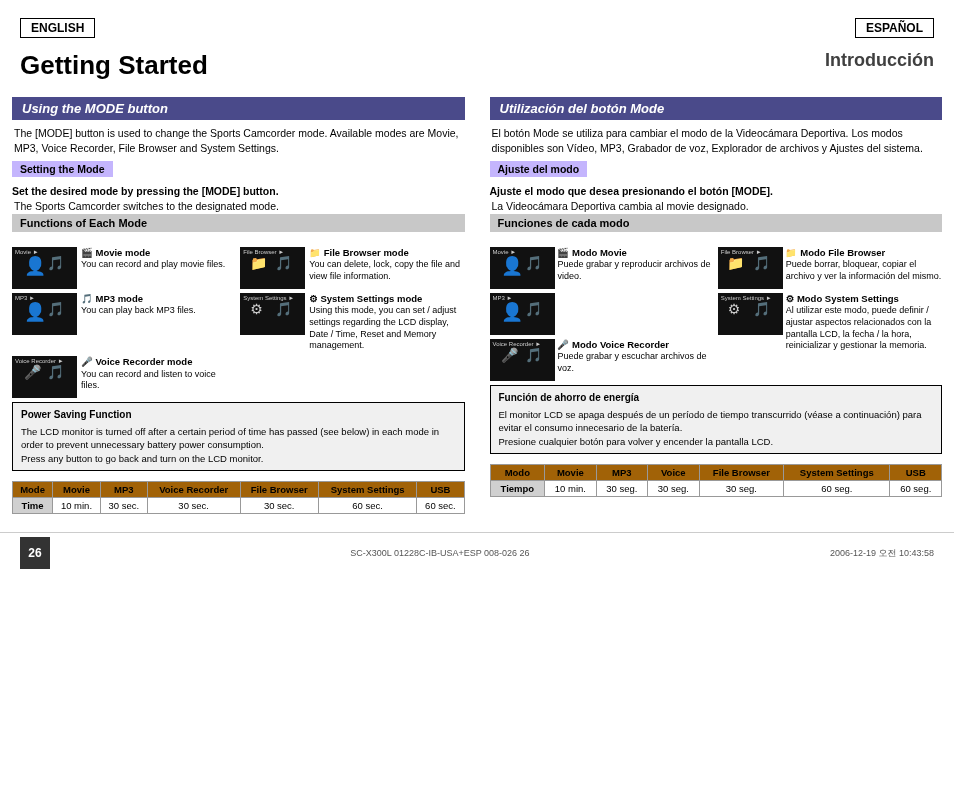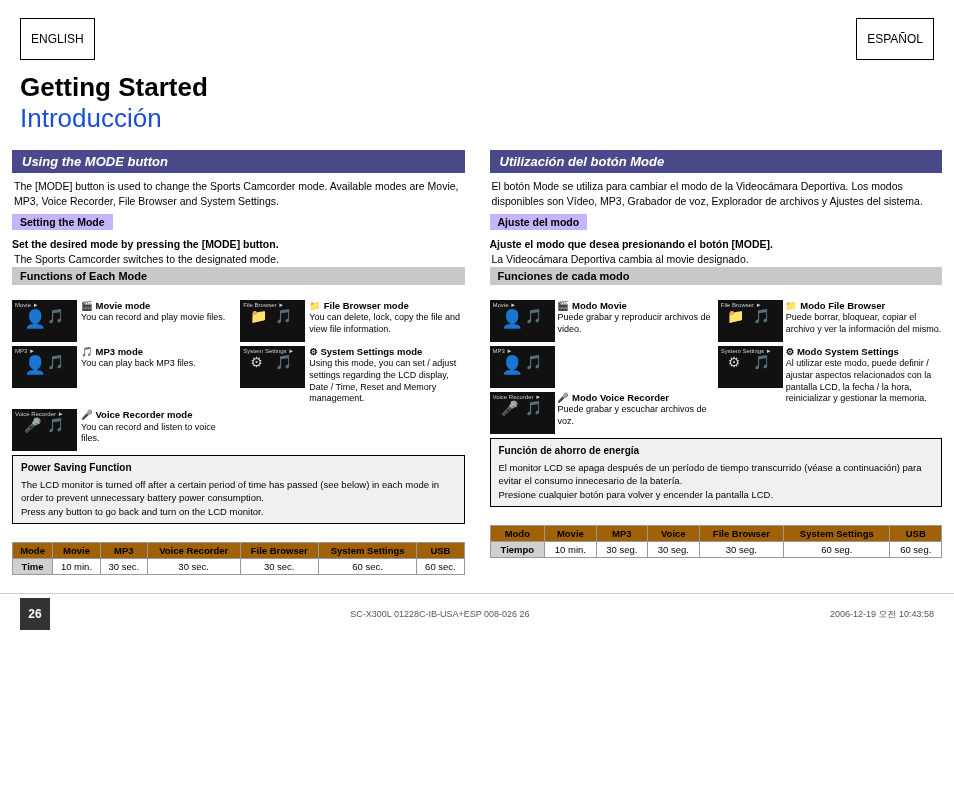--- a/index.html
+++ b/index.html
@@ -21,42 +21,41 @@
 
     
     .lang-header {
       display: flex;
       justify-content: space-between;
       padding: 8px 20px;
       margin-bottom: 4px;
     }
     .lang-label {
       border: 1.5px solid #000;
-      padding: 13px 10px;
+      padding: 2px 10px;
       font-size: 12px;
-      font-weight: normal;
+      font-weight: bold;
     }
 
     
     .titles-row {
       display: flex;
       justify-content: space-between;
       padding: 0 20px;
       margin-bottom: 8px;
-      flex-direction: column;
     }
     .main-title-en {
       font-size: 26px;
       font-weight: bold;
       color: #000;
     }
     .main-title-es {
-      font-size: 26px;
-      font-weight: normal;
-      color: #1d4ed8;
+      font-size: 18px;
+      font-weight: bold;
+      color: #404040;
     }
 
     
     .two-col {
       display: flex;
       gap: 9px;
       padding: 8px 12px;
     }
     .col-en {
       flex: 1;
@@ -107,21 +106,21 @@
       font-size: 11px;
       font-weight: bold;
       padding: 3px 8px;
       margin-bottom: 15px;
     }
 
     
     .power-box {
       border: 1px solid #000;
       padding: 5px 8px;
-      margin-bottom: 18px;
+      margin-bottom: 10px;
       font-size: 9.5px;
       line-height: 1.4;
       background: #f0f0f0;
     }
 
     .power-box-title {
       font-weight: bold;
       font-size: 10px;
       margin-bottom: 3px;
     }

